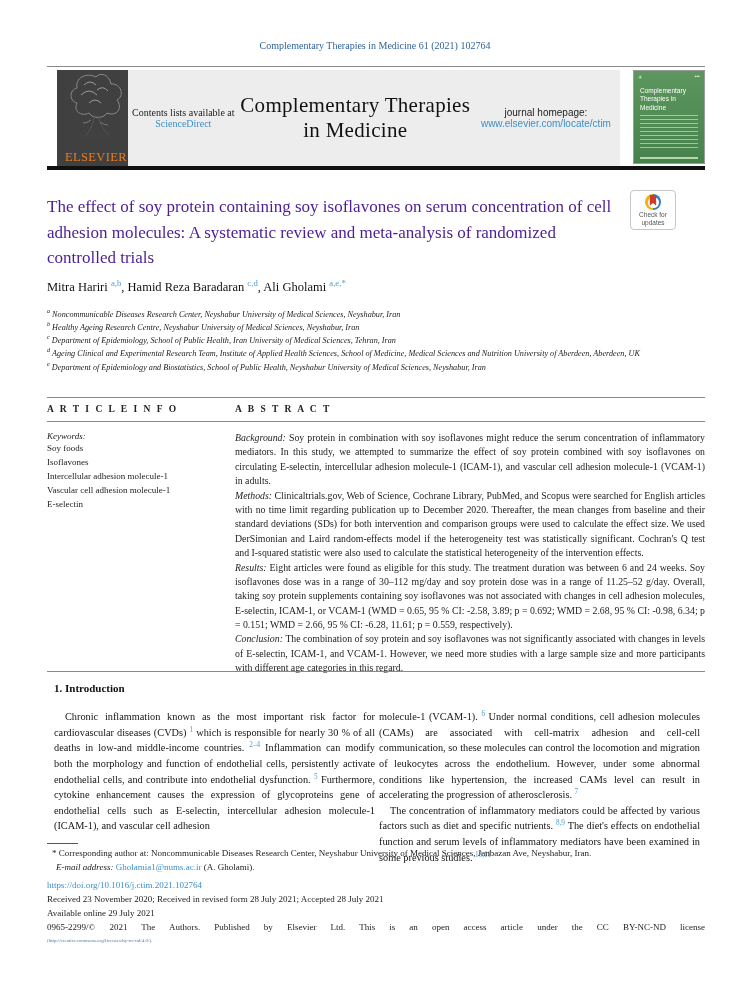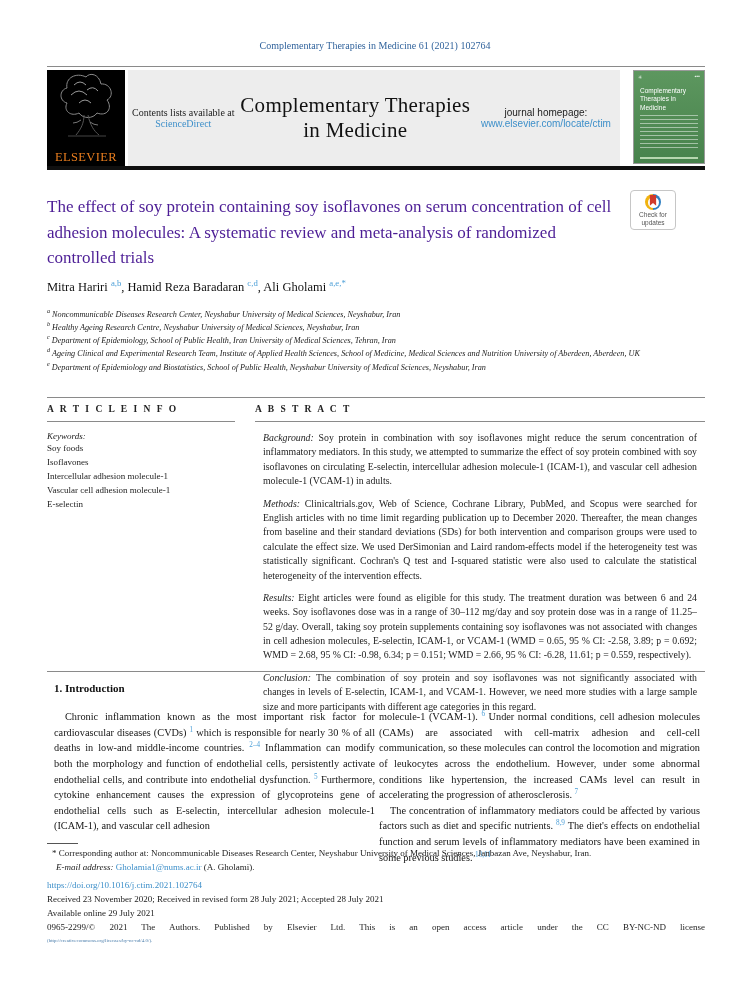--- a/index.html
+++ b/index.html
@@ -8,21 +8,21 @@
 
   .top-ref{position:absolute;top:40px;left:0;width:100%;text-align:center;
            font-size:10px;color:#31639c;}
 
   .hair{border-top:1px solid #8a8a8a;height:0;}
   .rule-top{position:absolute;top:66px;left:47px;width:658px;}
   .rule-info{position:absolute;top:397px;left:47px;width:658px;}
   .rule-body{position:absolute;top:671px;left:47px;width:658px;}
 
   .banner{position:absolute;top:70px;left:47px;width:658px;height:96px;}
-  .banner-logo{position:absolute;left:0;top:0;width:78px;height:96px;background:#000000;font-family:Liberation Serif, serif;}
+  .banner-logo{position:absolute;left:10px;top:0;width:78px;height:96px;background:#404040;font-family:Liberation Serif, serif;}
   .banner-logo svg{position:absolute;left:7px;top:0;}
   .elsevier-word{position:absolute;bottom:1px;left:0;width:78px;text-align:center;
                  color:#e87d1e;font-size:12.5px;letter-spacing:0.4px;}
   .banner-center{position:absolute;left:81px;top:0;width:492px;height:96px;background:#ededed;
                  display:flex;flex-direction:row;justify-content:space-between;
                  align-items:center;padding:9px 0;box-sizing:border-box;text-align:center;}
   .contents-line{font-size:10px;color:#222;}
   .journal-title{font-size:21px;color:#111;letter-spacing:0.3px;}
   .homepage-line{font-size:10px;font-family:"Liberation Sans",sans-serif;color:#222;}
 
@@ -54,28 +54,28 @@
 
   .authors{position:absolute;top:280px;left:47px;font-size:12.5px;color:#111;}
   sup.cite{color:#4ea0d8;font-size:0.7em;line-height:0;}
   .it{font-style:italic;}
   .lnk{color:#3d8fc9;}
 
   .affils{position:absolute;top:308px;left:47px;width:658px;font-size:8.2px;
           font-style:italic;line-height:1.6;color:#222;}
   .affil-row sup{font-size:0.75em;line-height:0;}
 
-  .cols{position:absolute;top:404px;left:47px;width:658px;display:flex;gap:20px;}
+  .cols{position:absolute;top:404px;left:47px;width:658px;display:flex;}
   .col-info{width:188px;flex:none;}
   .col-abs{flex:1;}
   .sec-head{font-size:9.5px;font-weight:bold;letter-spacing:2px;color:#222;}
   .sec-rule{border-top:1px solid #8a8a8a;margin:7px 0 9px;}
   .kw-label{font-style:italic;font-size:9px;margin-bottom:1px;}
   .kw{font-size:9px;line-height:1.55;}
-  .abs-p{font-size:9.8px;line-height:1.47;text-align:justify;margin:8px;}
+  .abs-p{font-size:9.8px;line-height:1.47;text-align:justify;margin:0;}
 
   .intro{position:absolute;top:682px;left:54px;width:658px;}
   .intro-head{font-size:11px;font-weight:bold;color:#111;}
   .intro-cols{display:flex;gap:4px;margin-top:15px;}
   .icol{width:321px;font-size:10.3px;line-height:1.52;text-align:justify;color:#151515;}
   .icol p{margin:0;}
   .indent{text-indent:11px;}
 
   .fn-rule{position:absolute;top:843px;left:47px;width:31px;border-top:1px solid #555;}
   .fn{position:absolute;top:847px;left:47px;width:658px;font-size:9px;line-height:1.55;}

